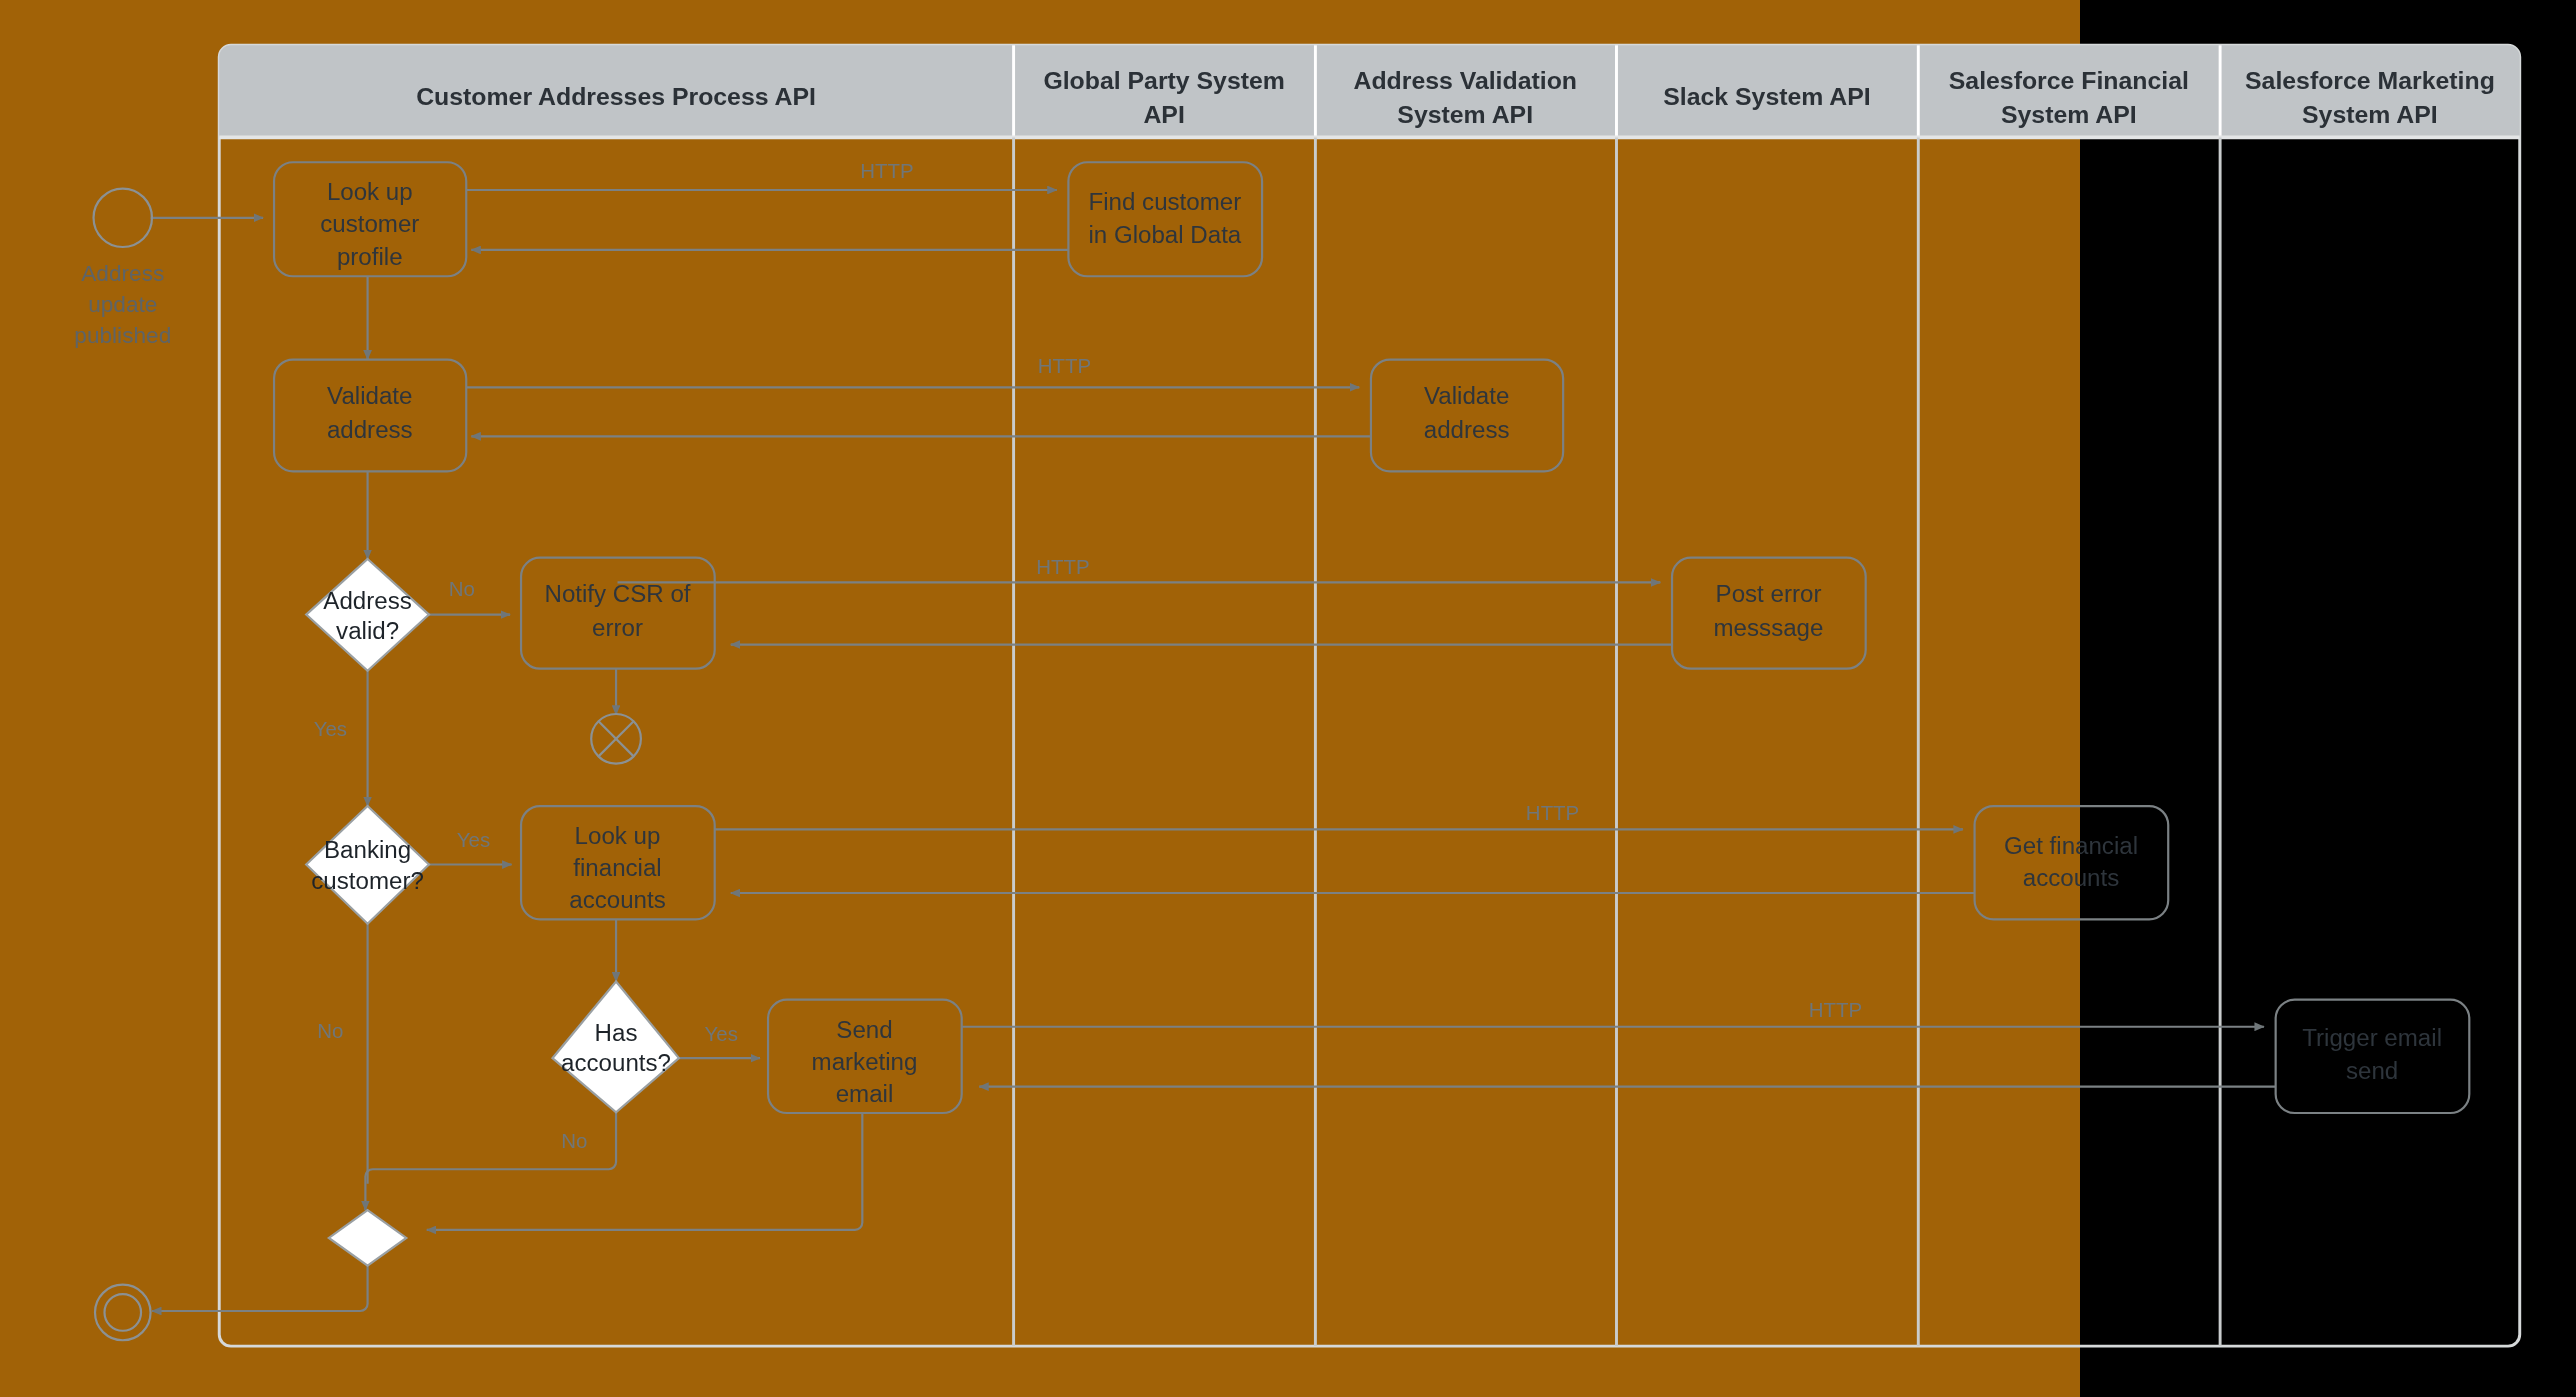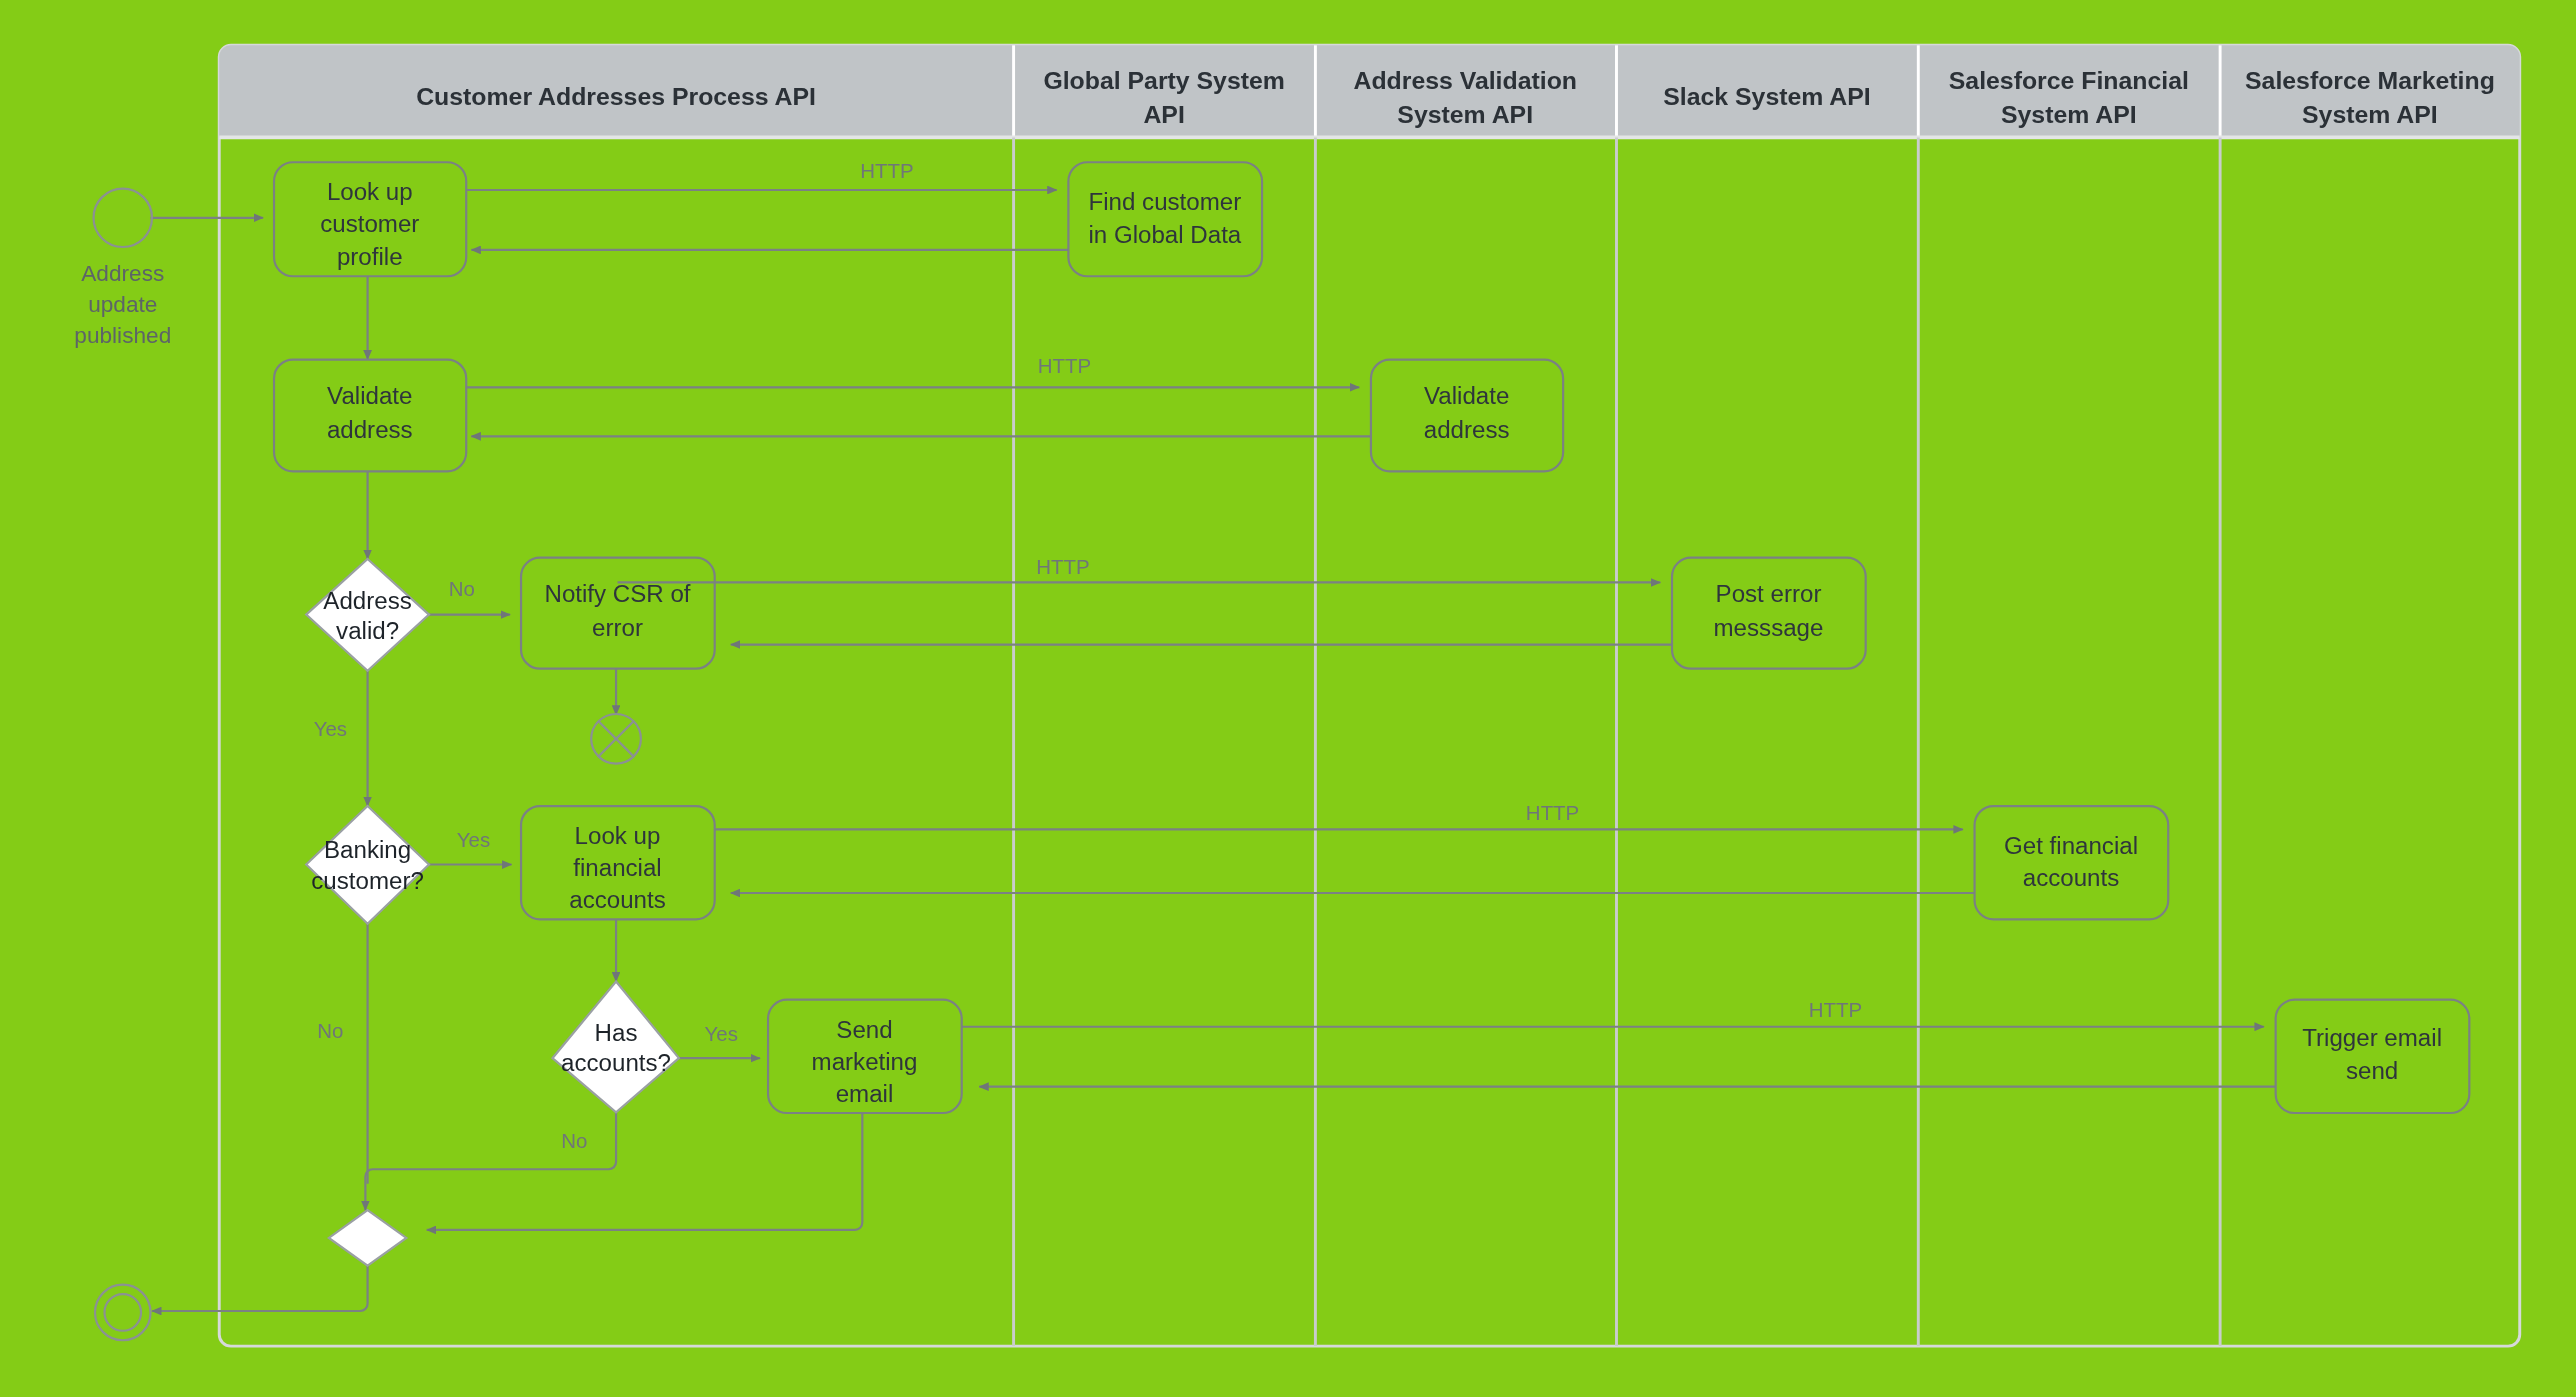--- a/index.html
+++ b/index.html
@@ -1,17 +1,17 @@
 <!DOCTYPE html>
 <html style="font-size:11.7px"><head>
 <meta charset="utf-8">
 <style>
   html,body{margin:0;padding:0;background:#000;}
   body{width:2576px;height:1398px;overflow:hidden;font-family:"Liberation Sans",sans-serif;}
-  #stage{position:relative;width:2576px;height:1398px;background:#84cc16;}
+  #stage{position:relative;width:2080px;height:1398px;background:#a16207;}
   svg{display:block;}
   .lane-hdr-text{font-family:"Liberation Sans",sans-serif;font-size:34px;font-weight:bold;fill:#2b3137;}
   .node-text{font-family:"Liberation Sans",sans-serif;font-size:33px;fill:#2e353c;}
   .node-text-dark{font-family:"Liberation Sans",sans-serif;font-size:33px;fill:#1d2329;}
   .edge-label{font-family:"Liberation Sans",sans-serif;font-size:28px;fill:#6f7679;}
   .start-label{font-family:"Liberation Sans",sans-serif;font-size:31px;fill:#5d6468;}
   .flowline{stroke:#7b8184;stroke-width:3;fill:none;}
   .nodebox{fill:none;stroke:#7b8184;stroke-width:3;}
   .diamond{fill:#ffffff;stroke:#9aa0a3;stroke-width:3;}
   .circ{fill:none;stroke:#8b9194;stroke-width:3;}

